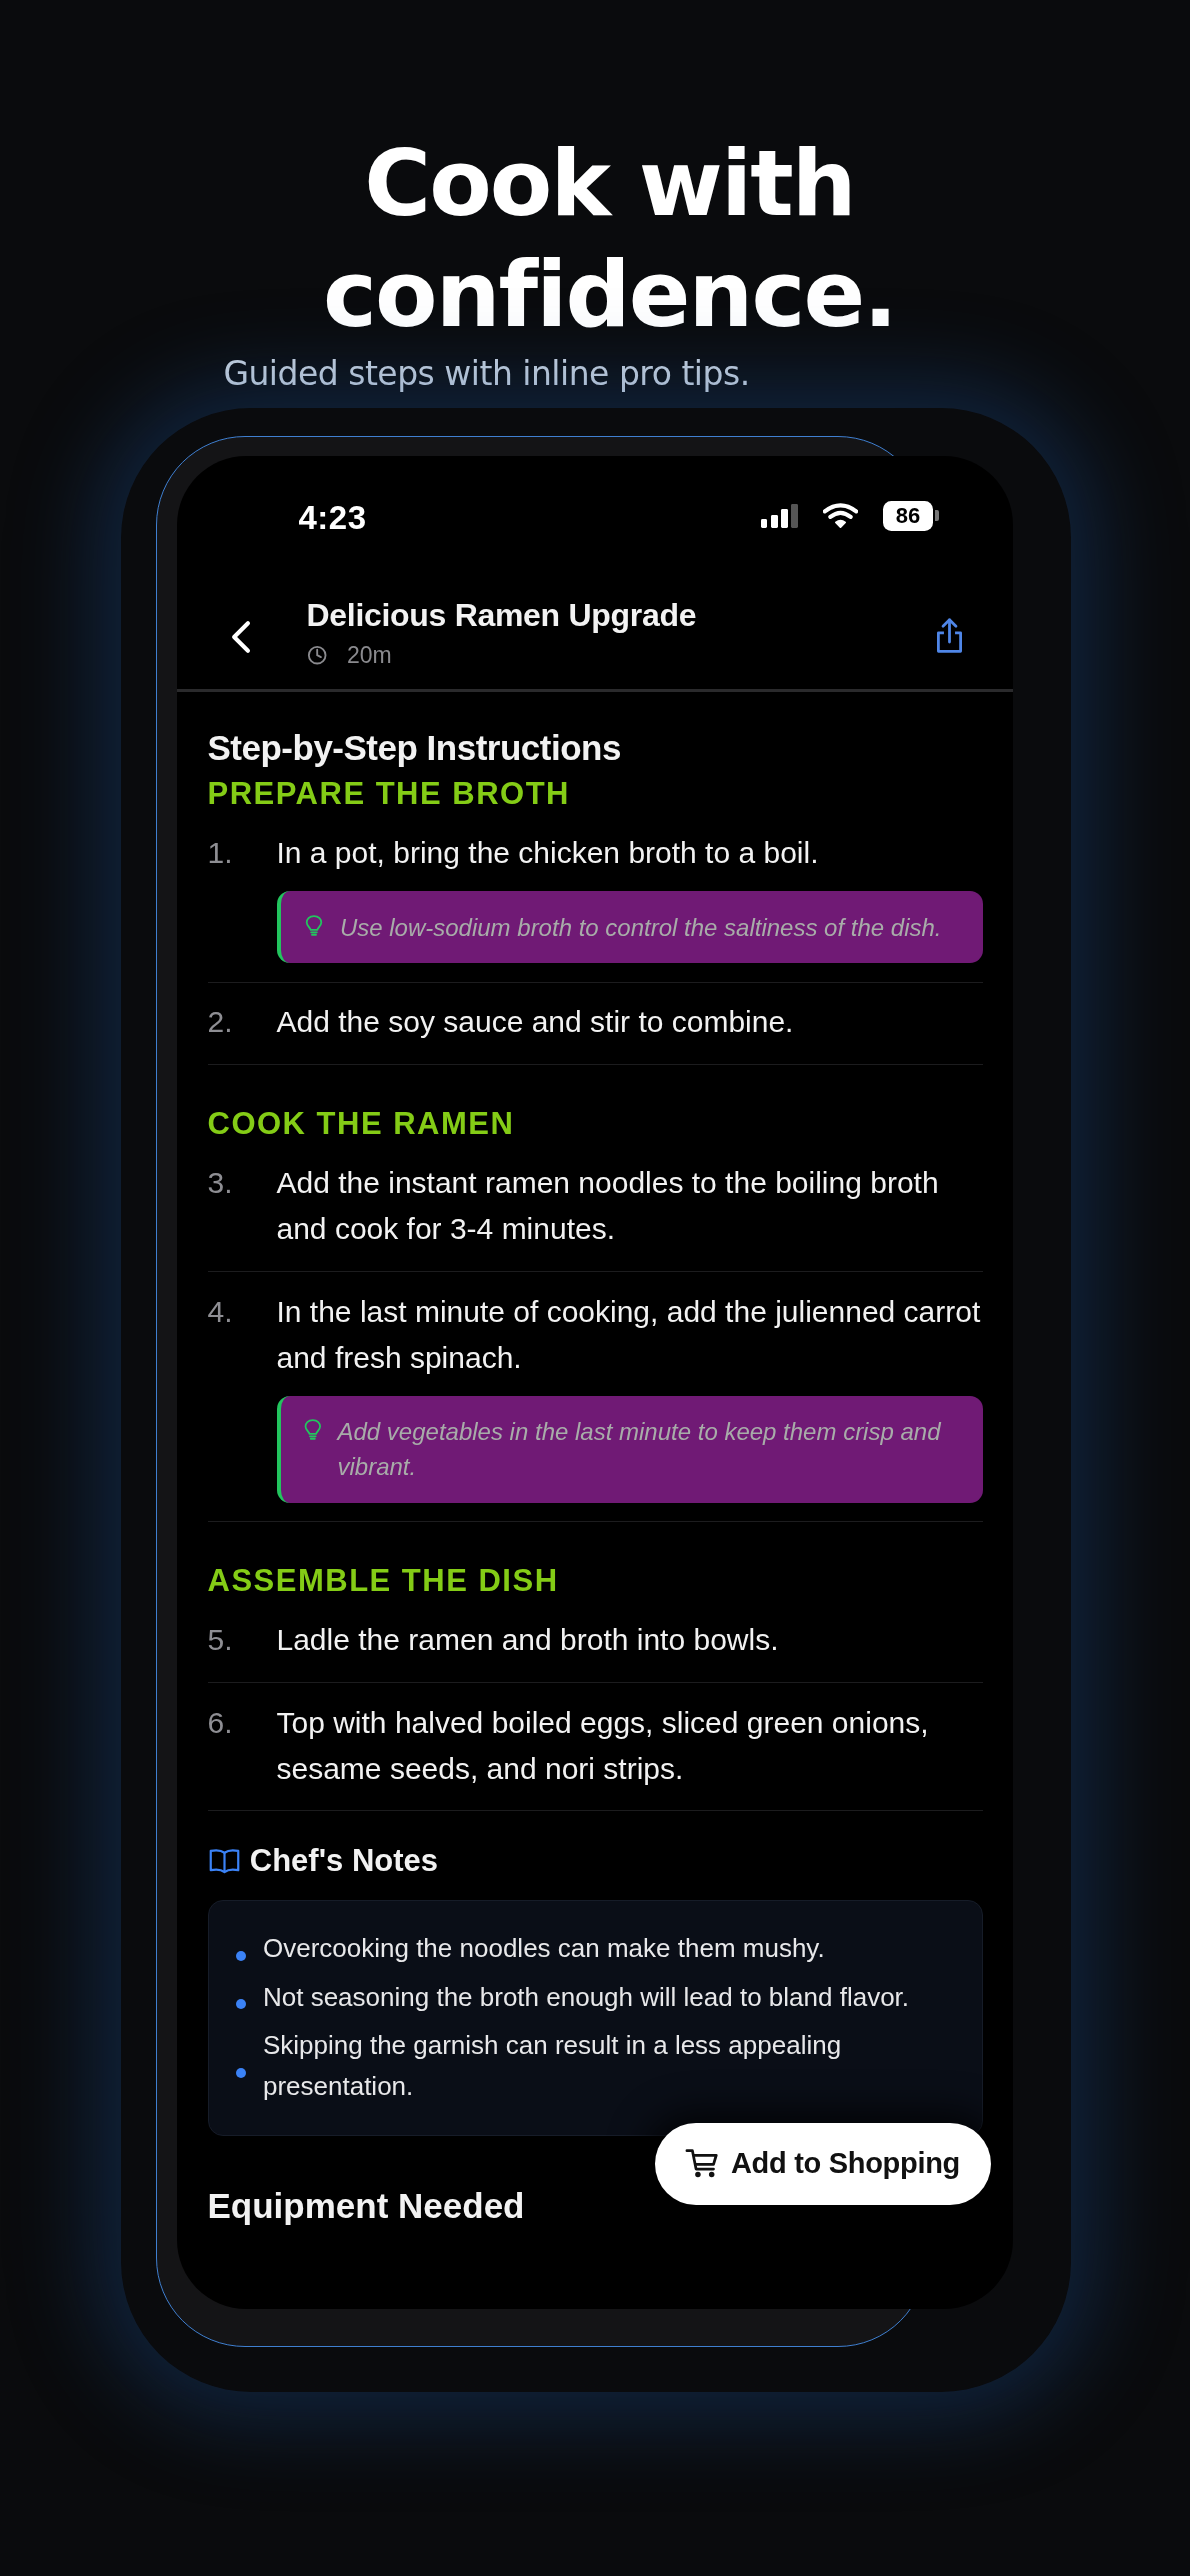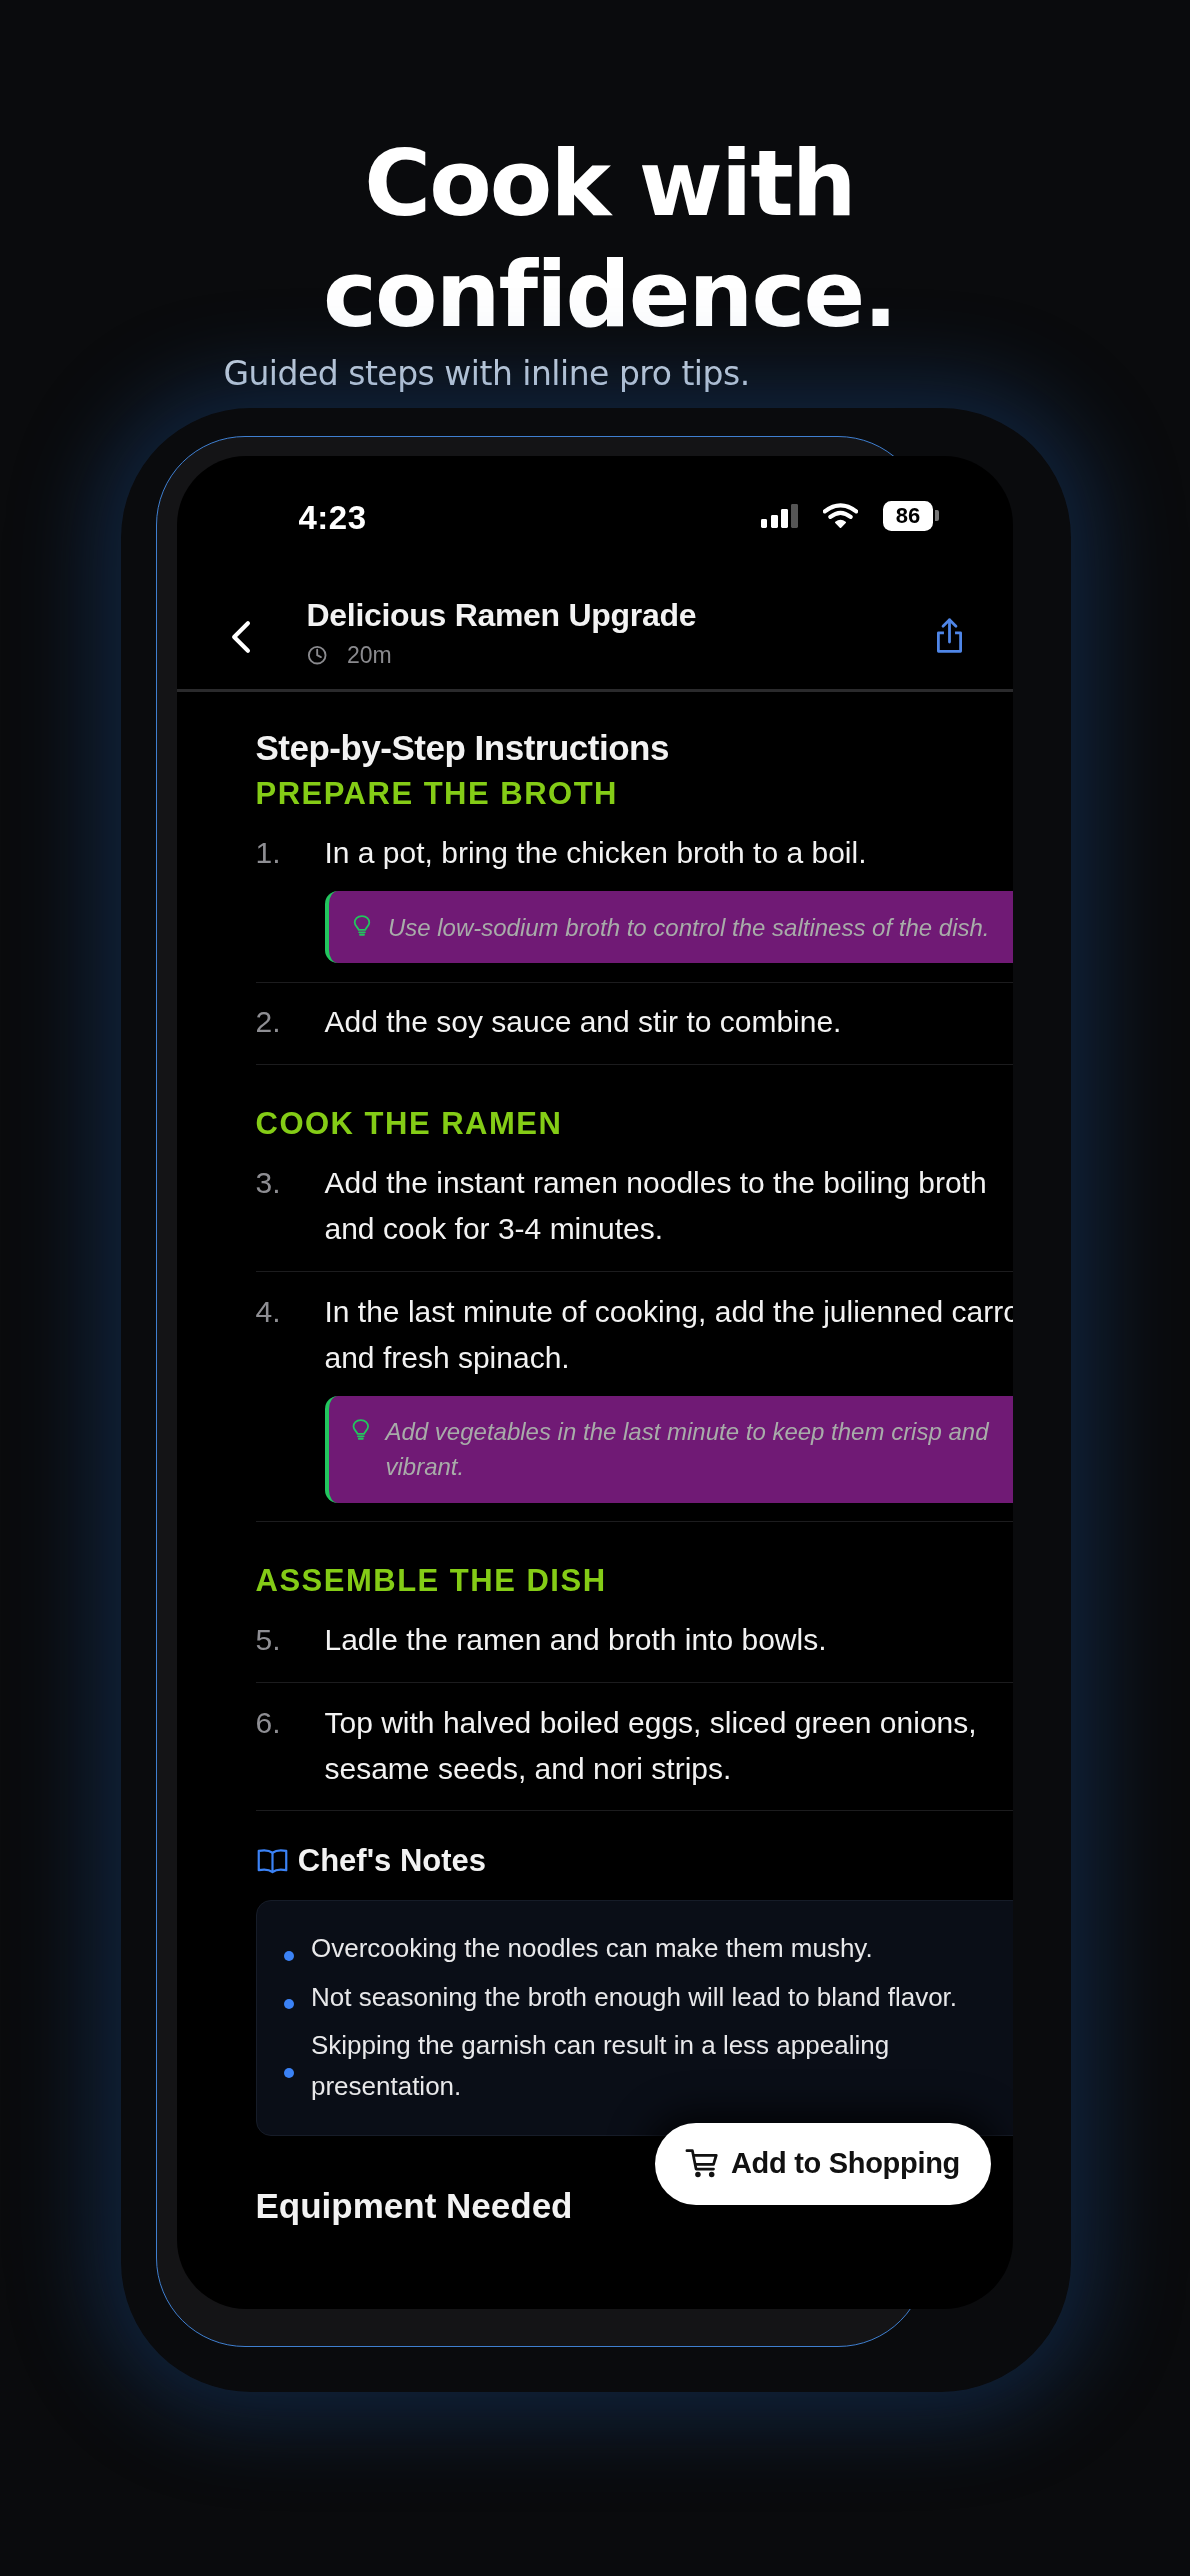--- a/index.html
+++ b/index.html
@@ -42,21 +42,21 @@
   .battery-tip { width:3.7px; height:10.2px; background:#777; border-radius:0 1.9px 1.9px 0; margin-left:1.9px; }
 
   
   .header { position:absolute; left:0; top:121px; width:836px; height:115px; border-bottom:3.7px solid #2a2a2c; }
   .back-btn { position:absolute; left:46px; top:37px; width:37px; height:46px; }
   .header-title { position:absolute; left:130px; top:20.4px; font-size:32px; font-weight:bold; color:#f2f2f2; letter-spacing:-0.3px; }
   .header-meta { position:absolute; left:130px; top:65px; display:flex; align-items:center; gap:20px; color:#8a8a8e; font-size:23px; }
   .share-btn { position:absolute; right:45px; top:37px; width:37px; height:45px; }
 
   
-  .content { position:absolute; left:31px; top:269px; width:775px;margin-left:48px; }
+  .content { position:absolute; left:31px; top:269px; width:775px; }
   .section-title { font-size:35px; font-weight:bold; color:#f2f2f2; letter-spacing:-0.5px; line-height:46px; }
   .group-label { font-size:31px; font-weight:bold; color:#84cc16; letter-spacing:1.5px; line-height:32px; }
   .step { display:flex; padding:16.7px 0 18.5px 0; border-bottom:1.9px solid #1c1c1e; }
   .step-num { width:69px; font-size:30px; color:#8e8e93; line-height:46px; }
   .step-body { flex:1; }
   .step-text { font-size:30px; color:#f2f2f2; line-height:46px; }
   .tip { display:flex; margin-top:15px; padding:18.5px 20.4px 18.5px 20.4px; background:#701a75; border-left:4.6px solid #22c55e; border-radius:13px; }
   .tip-icon { width:26px; margin-right:13px; padding-top:3.7px; }
   .tip-text { font-size:24px; font-style:italic; color:#a8aca9; line-height:35px; }
 

